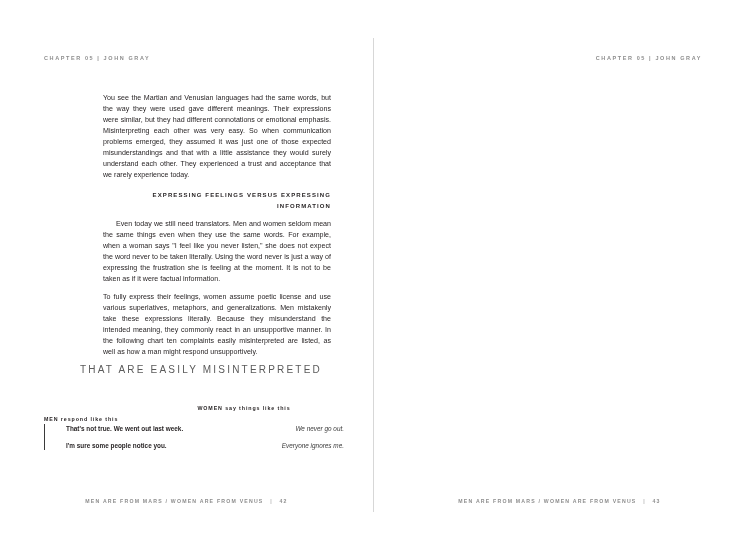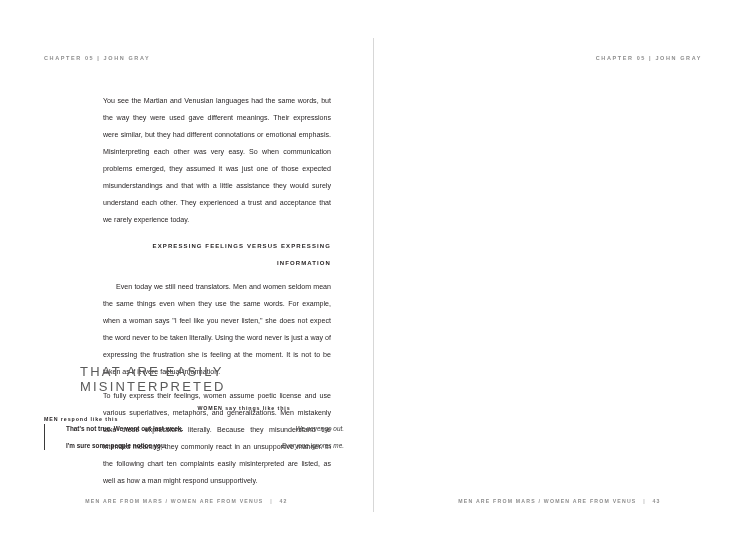--- a/index.html
+++ b/index.html
@@ -63,21 +63,21 @@
   }
   .footer .sep { margin: 0 4px; color: #b5b5b5; }
   .footer .pg  { color: #8d8d8d; }
   .footer.left-page  { left: 50%; transform: translateX(-50%); }
   .footer.right-page { left: 50%; transform: translateX(-50%); }
 
   
   .col {
     position: absolute;
     font-size: 7.1px;
-    line-height: 17px;
+    line-height: 11px;
     text-align: justify;
     color: #231f20;
   }
   .col p { margin: 0 0 7px 0; }
   .col p.indent { text-indent: 13px; }
 
   .left-col {
     left: 103px;
     top: 93px;
     width: 228px;
@@ -99,21 +99,21 @@
     top: 358px;
     width: 300px;
   }
   .big-head .line1 {
     font-size: 10.5px;
     letter-spacing: 2.4px;
     font-weight: bold;
     color: #231f20;
   }
   .big-head .line2 {
-    font-size: 13px;
+    font-size: 10px;
     letter-spacing: 2.2px;
     color: #5a5a5a;
     margin-top: 6px;
     margin-left: 36px;
   }
 
   
   .chart {
     position: absolute;
   }

